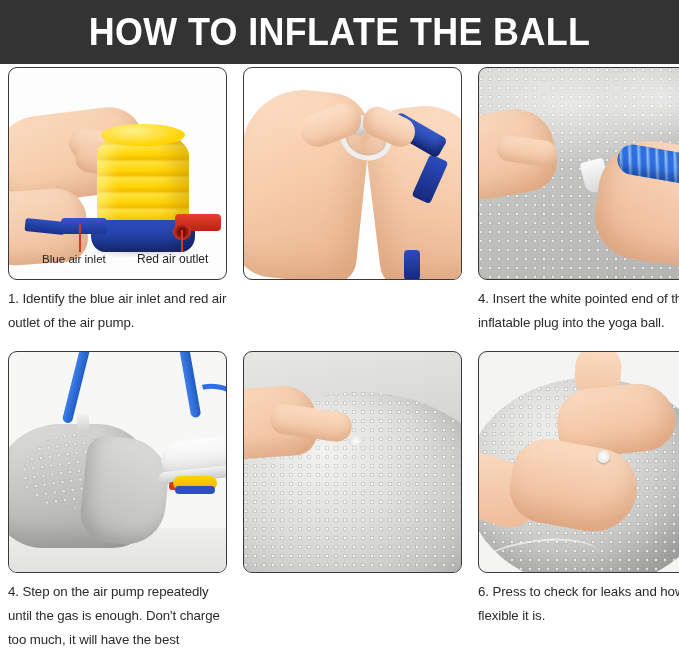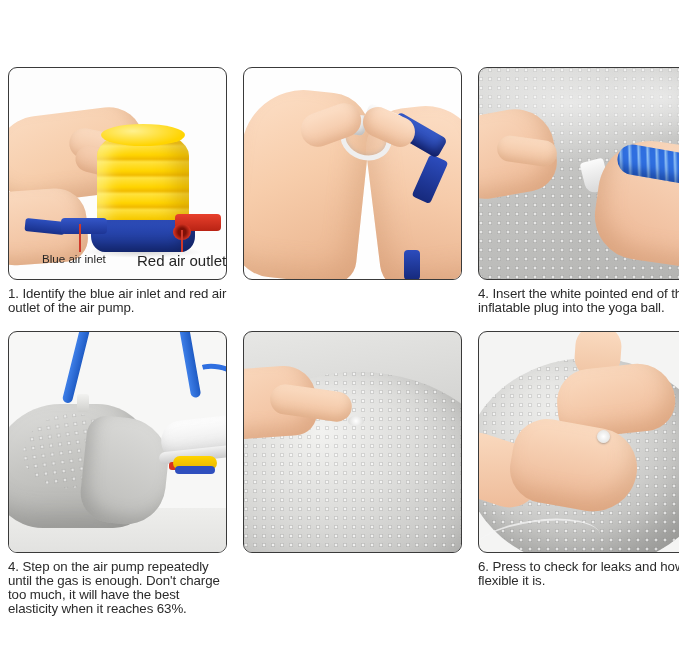--- a/index.html
+++ b/index.html
@@ -43,21 +43,21 @@
     width:217px;height:211px;
     border:1px solid #3a3a3a;
     border-radius:9px;
     overflow:hidden;
     background:#ffffff;
   }
   .cell.row2 .photo{height:220px;}
   .caption{
     margin-top:7px;
     font-size:13.3px;
-    line-height:14px;
+    line-height:24px;
     color:#2b2b2b;
     font-family:"Liberation Sans", sans-serif;
     letter-spacing:-0.1px;
   }
 
   
   .p1{background:#fdfdfd;}
   .p1 .hand-top{
     position:absolute;left:-14px;top:44px;width:150px;height:86px;
     background:linear-gradient(160deg,#fbdcc2 0%,#f6cdab 55%,#eab894 100%);
@@ -125,21 +125,21 @@
     border-radius:50%;
   }
   .p1 .shadow{
     position:absolute;left:74px;top:178px;width:120px;height:12px;
     background:radial-gradient(ellipse,rgba(150,150,150,.38),rgba(255,255,255,0) 70%);
     border-radius:50%;
   }
   .p1 .lead-l{position:absolute;left:70px;top:156px;width:1.5px;height:28px;background:#d0392a;}
   .p1 .lead-r{position:absolute;left:172px;top:162px;width:1.5px;height:22px;background:#d0392a;}
   .p1 .lbl-l{position:absolute;left:33px;top:184px;font-size:11.6px;color:#252525;white-space:nowrap;}
-  .p1 .lbl-r{position:absolute;left:128px;top:184px;font-size:15px;color:#252525;white-space:nowrap;text-align:right;}
+  .p1 .lbl-r{position:absolute;left:128px;top:184px;font-size:12px;color:#252525;white-space:nowrap;text-align:right;}
 
   
   .p2{background:#fefefe;}
   .p2 .hand-l{
     position:absolute;left:-6px;top:22px;width:126px;height:190px;
     background:linear-gradient(150deg,#fde0c8 0%,#f7cdab 45%,#e8b18b 100%);
     border-radius:62px 40px 24px 40px;
     transform:rotate(6deg);
     box-shadow:inset -12px -14px 24px rgba(196,140,100,.32);
   }
@@ -376,20 +376,23 @@
     position:absolute;left:-8px;top:188px;width:130px;height:46px;
     border-top:2px solid rgba(245,245,245,.75);
     border-radius:50%;transform:rotate(-8deg);
   }
 </style>
 </head>
 <body>
 
 <div class="page">
 
+  <div class="header-bar">
+    <div class="header-title">HOW TO INFLATE THE BALL</div>
+  </div>
 
   <div class="grid">
 
     <div class="cell">
       <div class="photo p1">
         <div class="hand-top"></div>
         <div class="finger-a"></div>
         <div class="finger-b"></div>
         <div class="hand-low"></div>
         <div class="shadow"></div>

